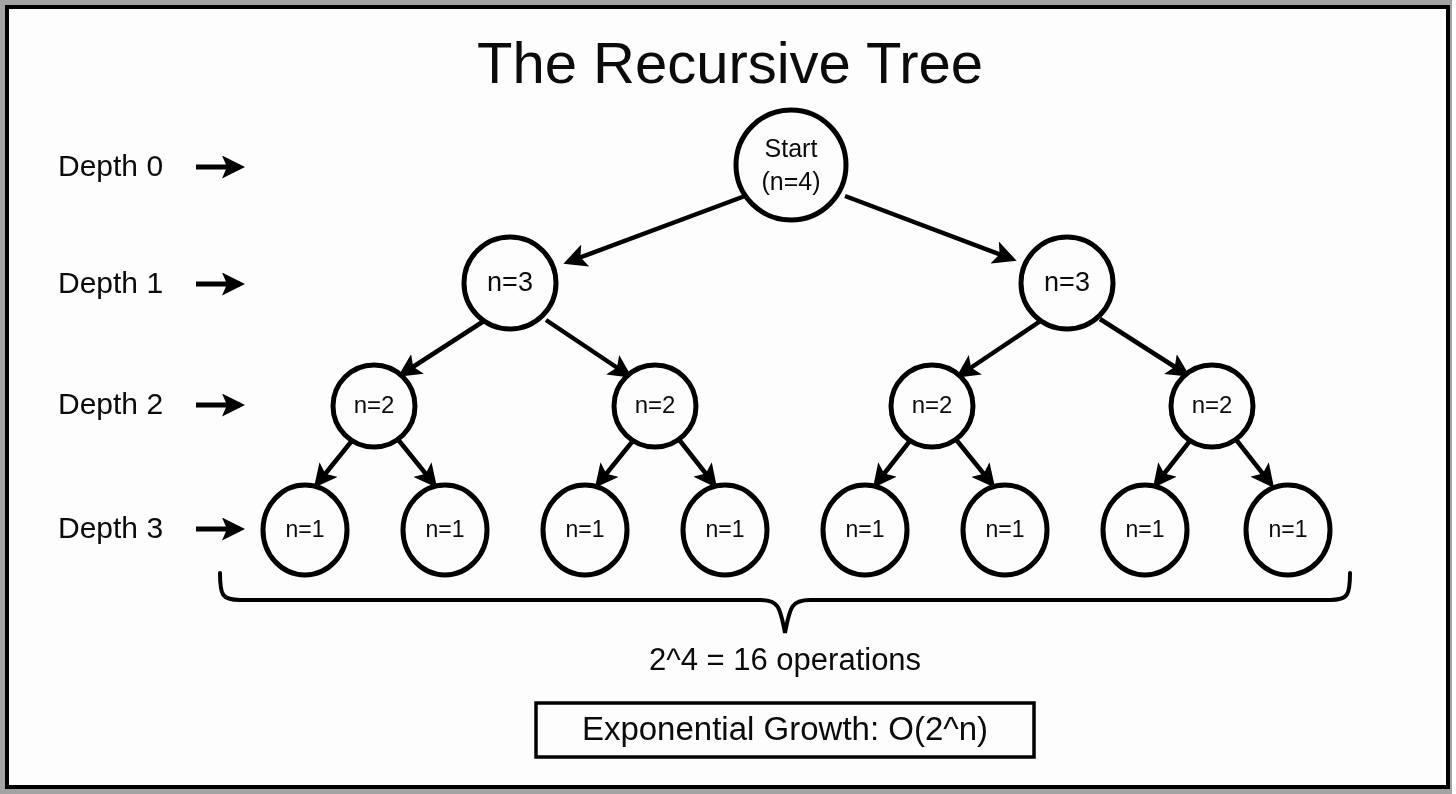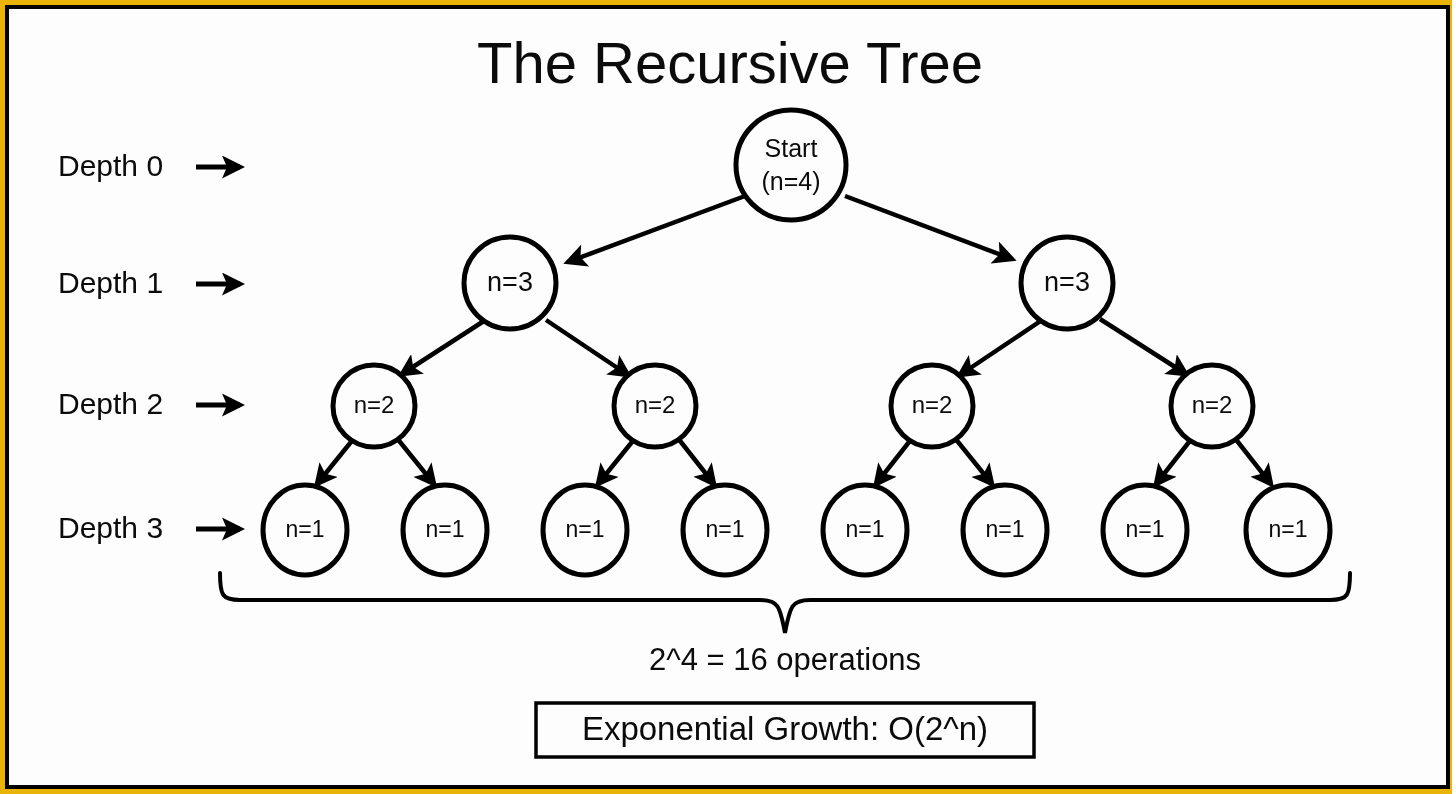--- a/index.html
+++ b/index.html
@@ -11,21 +11,21 @@
   body {
     width: 1456px;
     height: 794px;
     font-family: "Liberation Sans", sans-serif;
     overflow: hidden;
   }
   #canvas {
     position: relative;
     width: 1452px;
     height: 794px;
-    background: #eab308;
+    background: #a3a3a3;
   }
   #diagram-svg {
     display: block;
     width: 1456px;
     height: 794px;
   }
   .frame-border {
     fill: #fdfdfd;
     stroke: #000000;
     stroke-width: 4;

